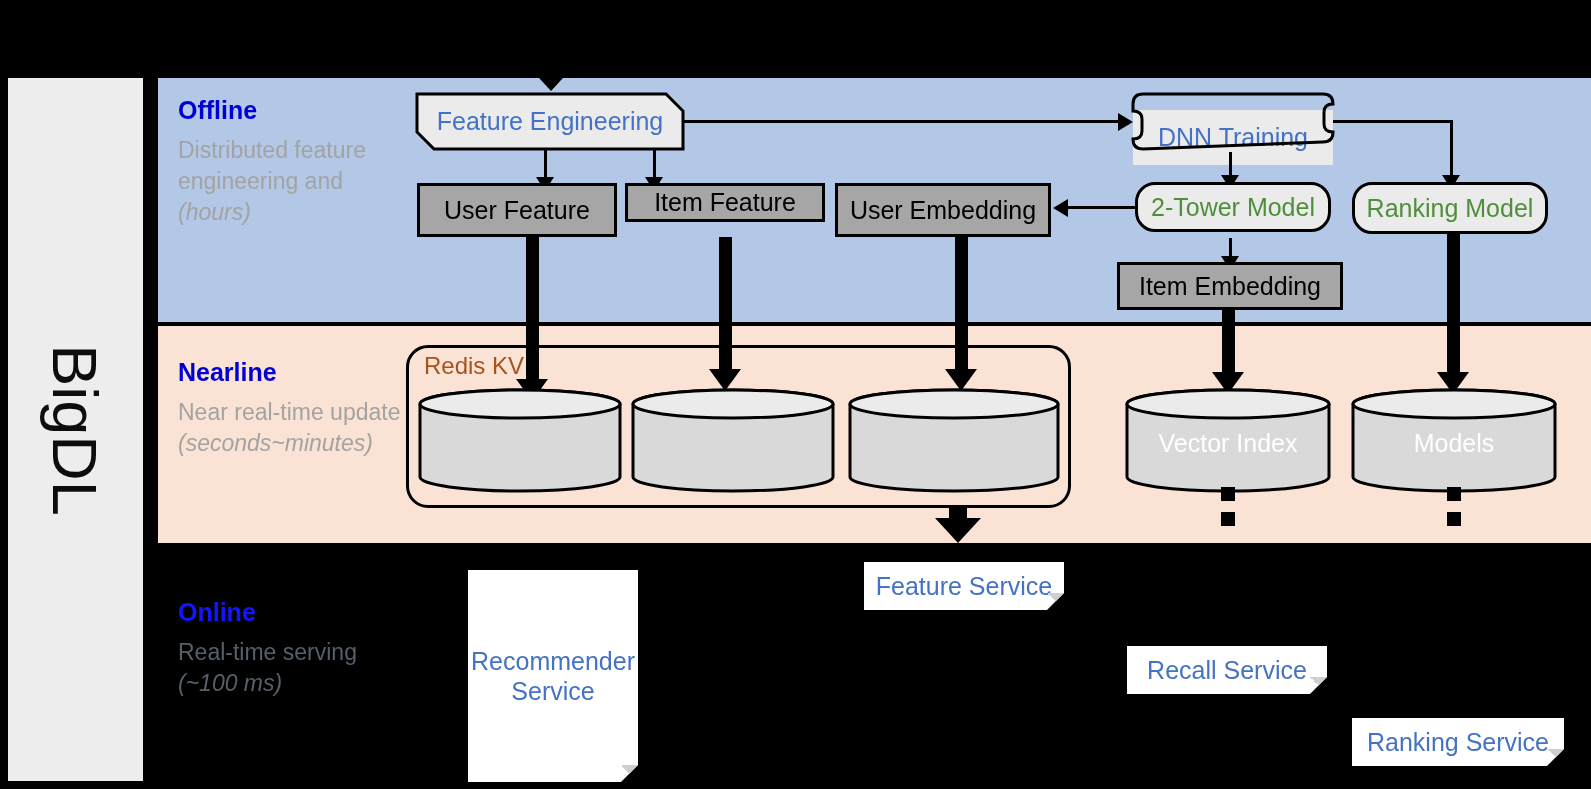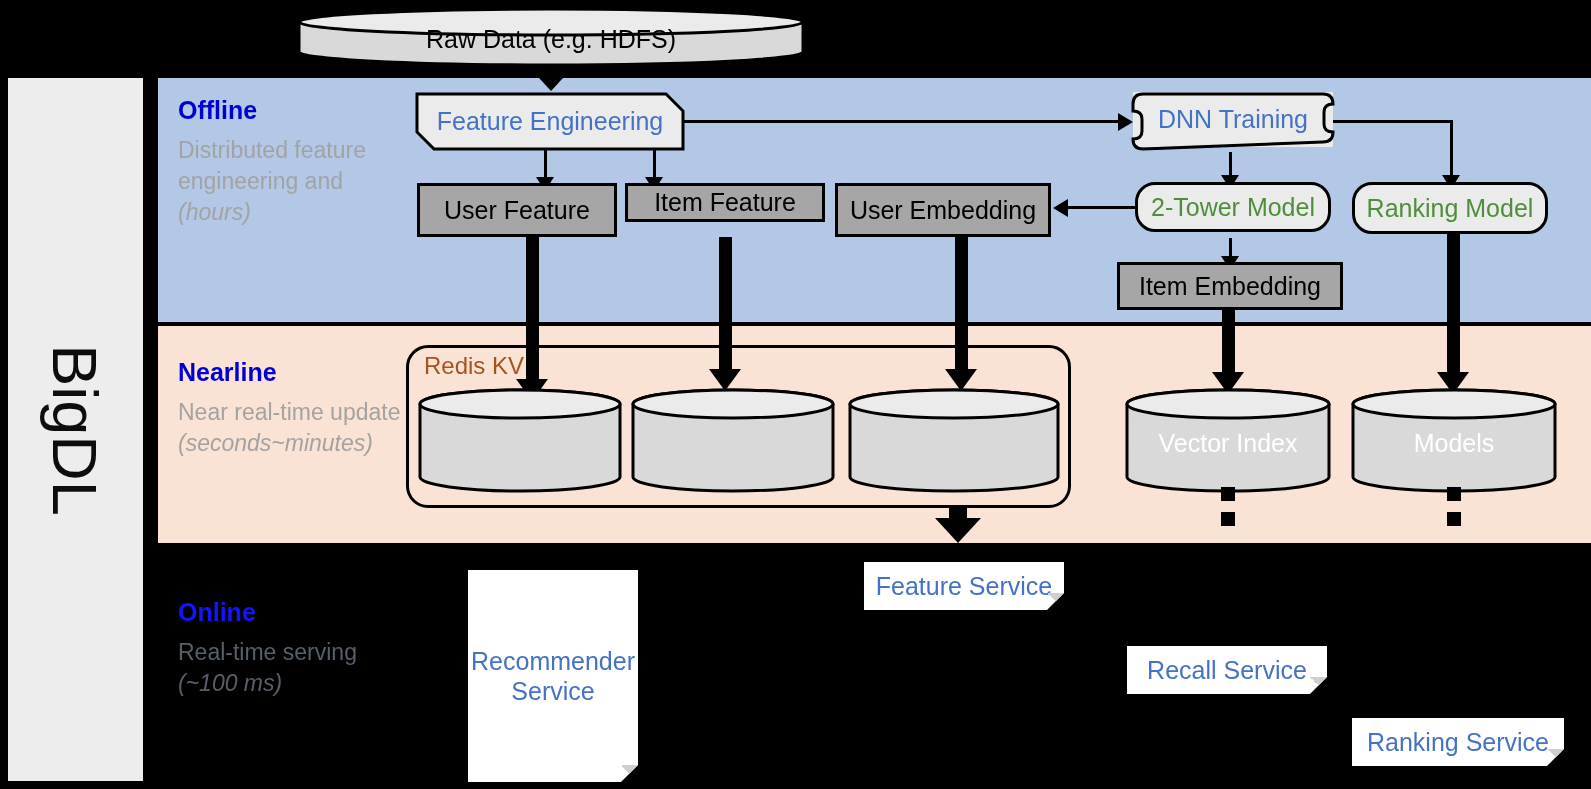--- a/index.html
+++ b/index.html
@@ -107,39 +107,32 @@
   <div class="band-cap" id="cap-nearline">
     <div class="cap-title">Nearline</div>
     <div class="cap-sub"><span>Near real-time update </span><i>(seconds~minutes)</i></div>
   </div>
 
   <div class="band-cap" id="cap-online">
     <div class="cap-title">Online</div>
     <div class="cap-sub"><span>Real-time serving </span><i>(~100 ms)</i></div>
   </div>
 
-  <div class="cyl" style="left:296px;top:6px;width:510px;height:62px;">
-    <svg width="510" height="62" viewBox="0 0 510 62">
-      <path d="M3,16 a252,13 0 0 1 504,0 L507,46 a252,13 0 0 1 -504,0 Z" fill="#d9d9d9" stroke="#000" stroke-width="3"></path>
-      <ellipse cx="255" cy="16" rx="252" ry="13" fill="#ebebeb" stroke="#000" stroke-width="3"></ellipse>
-    </svg>
-    <div class="cyl-label">Raw Data (e.g. HDFS)</div>
-  </div>
 
   <div class="ln vline" style="left:549px;top:66px;height:12px;"></div>
   <div class="arrow-dn-big" style="left:528px;top:66px;"></div>
 
   <div class="node" id="feature-engineering" style="left:417px;top:94px;width:266px;height:55px;">
     <span>Feature Engineering</span>
   </div>
   <svg id="fe-outline" style="left:414px;top:91px;" width="272" height="61">
     <path d="M3,3 L252,3 L269,20 L269,58 L20,58 L3,41 Z" fill="none" stroke="#000" stroke-width="3"></path>
   </svg>
 
-  <div class="node" id="dnn-training" style="left:1133px;top:92px;width:200px;height:55px;">
+  <div class="node" id="dnn-training" style="left:1133px;top:110px;width:200px;height:55px;">
     <span>DNN Training</span>
   </div>
   <svg style="position:absolute;left:1130px;top:91px;" width="206" height="61">
     <path d="M3,13 q0,-10 10,-10 L193,3 q10,0 10,10 q-9,0 -9,8 l0,12 q0,8 9,8 q0,10 -10,10 L13,58 q-10,0 -10,-10 q9,0 9,-8 l0,-12 q0,-8 -9,-8 Z" fill="none" stroke="#000" stroke-width="3"></path>
   </svg>
 
   <div class="ln hline" style="left:683px;top:120px;width:437px;"></div>
   <div class="arrow-rt" style="left:1118px;top:113px;"></div>
 
   <div class="ln vline" style="left:544px;top:149px;height:32px;"></div>

